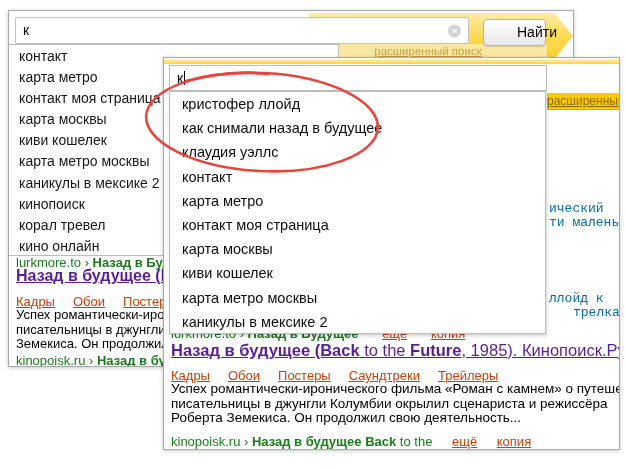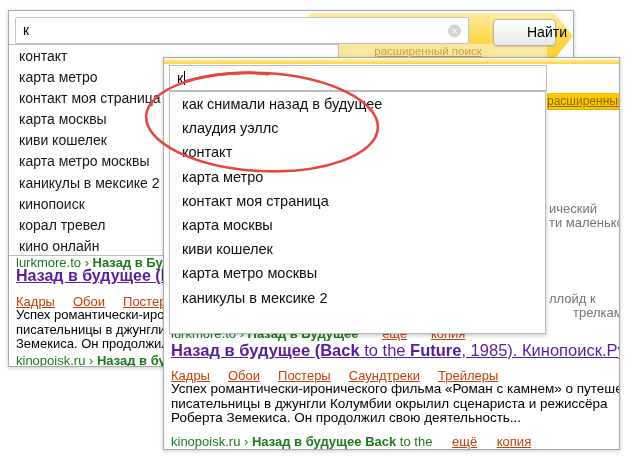--- a/index.html
+++ b/index.html
@@ -16,21 +16,21 @@
              clip-path:polygon(0 0, 93% 0, 100% 50%, 93% 100%, 0 100%); }
   .bw-subband { position:absolute; left:300px; top:33px; width:238px; height:24px;
              background:#fae7a2; text-align:center; font-size:11.5px; line-height:15px; }
   .bw-subband span { color:#c9a243; text-decoration:underline; }
   .bw-input { position:absolute; left:6px; top:6px; width:454px; height:27px; background:#fff;
              border:1px solid #c2c2c2; border-radius:2px; z-index:5; font-size:14px; line-height:25px; }
   .bw-input .q { padding-left:7px; color:#000; }
   .clear-ic { position:absolute; right:7px; top:50%; transform:translateY(-50%);
              width:13px; height:13px; border-radius:50%; background:#d4d4d4; color:#fff;
              font-size:8px; line-height:13px; text-align:center; cursor:pointer; }
-  .bw-find { position:absolute; left:484px; top:8px; width:63px; height:27px; z-index:6;
+  .bw-find { position:absolute; left:474px; top:8px; width:63px; height:27px; z-index:6;
              border:1px solid #b5b5b5; border-radius:4px; background:linear-gradient(#ffffff,#e7e7e7);
              font-size:14px; color:#000; text-align:center; line-height:25px; box-shadow:0 1px 1px rgba(0,0,0,.12); cursor:pointer;padding-left:33px; }
   .bw-dd { position:absolute; left:0; top:33px; width:330px; height:212px; background:#fff;
              border:1px solid #bcbcbc; border-left:none; z-index:4; padding-top:1px; }
   .bw-sg { height:21.1px; line-height:21.1px; padding-left:10px; font-size:14px; color:#161616; white-space:nowrap; cursor:pointer; }
 
   .res-line { position:absolute; white-space:nowrap; }
   .green { color:#1b7a1b; } .green b { font-weight:bold; }
   .gray-lnk { color:#c2410c; text-decoration:underline; cursor:pointer; }
   .title-lnk { color:#5a1d9a; text-decoration:underline; cursor:pointer; }
@@ -53,21 +53,21 @@
   .fw-input .q { padding-left:7px; color:#000; }
   .caret { display:inline-block; width:1px; height:14px; background:#000; vertical-align:-2px; margin-left:1px; }
   .fw-adv { position:absolute; left:383px; top:35px; width:74px; height:17px; background:#fdc800;
               overflow:hidden; white-space:nowrap; font-size:12px; line-height:16px;
               box-shadow:inset 0 -1px 0 #dca900; z-index:2; }
   .fw-adv span { color:#8a6a00; text-decoration:underline; }
   .fw-dd { position:absolute; left:5px; top:33px; width:377px; height:243px; background:#fff;
               border:1px solid #bdbdbd; box-shadow:1px 2px 3px rgba(0,0,0,.18); z-index:8; }
   .fw-sg { height:24.2px; line-height:24.2px; padding-left:12px; font-size:14.5px; color:#0d0d0d; white-space:nowrap; cursor:pointer; }
 
-  .frag { position:absolute; font-size:13px; color:#737373; white-space:nowrap; z-index:3; }
+  .frag { position:absolute; font-size:13px; color:#0369a1; white-space:nowrap; z-index:3;font-family:Liberation Mono, monospace; }
   #frag-0 { left:385px; top:143px; } #frag-1 { left:385px; top:157px; }
   #frag-2 { left:385px; top:233px; } #frag-3 { left:385px; top:247px;margin-left:24px; }
 
   .fw-lurk  { left:7px; top:268px; font-size:13px; z-index:5; }
   .fw-title { left:7px; top:283px; font-size:16.5px; }
   .fw-links { left:7px; top:308px; }
   .fw-snip  { left:7px; top:324px; font-size:13.5px; line-height:14.6px; }
   .fw-url   { left:7px; top:376px; font-size:13px; }
   .fw-lurk .gray-lnk { margin-left:20px; }
   .fw-url .gray-lnk { margin-left:16px; }
@@ -140,20 +140,21 @@
     <span class="frag" id="frag-2">ллойд к</span>
     <span class="frag" id="frag-3">трелками...</span>
 
     <div class="res-line fw-lurk green">
       <span>lurkmore.to › </span><b>Назад в Будущее</b>
       <span class="gray-lnk">ещё</span>
       <span class="gray-lnk">копия</span>
     </div>
 
     <div class="fw-dd">
+        <div class="fw-sg">кристофер ллойд</div>
         <div class="fw-sg">как снимали назад в будущее</div>
         <div class="fw-sg">клаудия уэллс</div>
         <div class="fw-sg">контакт</div>
         <div class="fw-sg">карта метро</div>
         <div class="fw-sg">контакт моя страница</div>
         <div class="fw-sg">карта москвы</div>
         <div class="fw-sg">киви кошелек</div>
         <div class="fw-sg">карта метро москвы</div>
         <div class="fw-sg">каникулы в мексике 2</div>
       </div>

